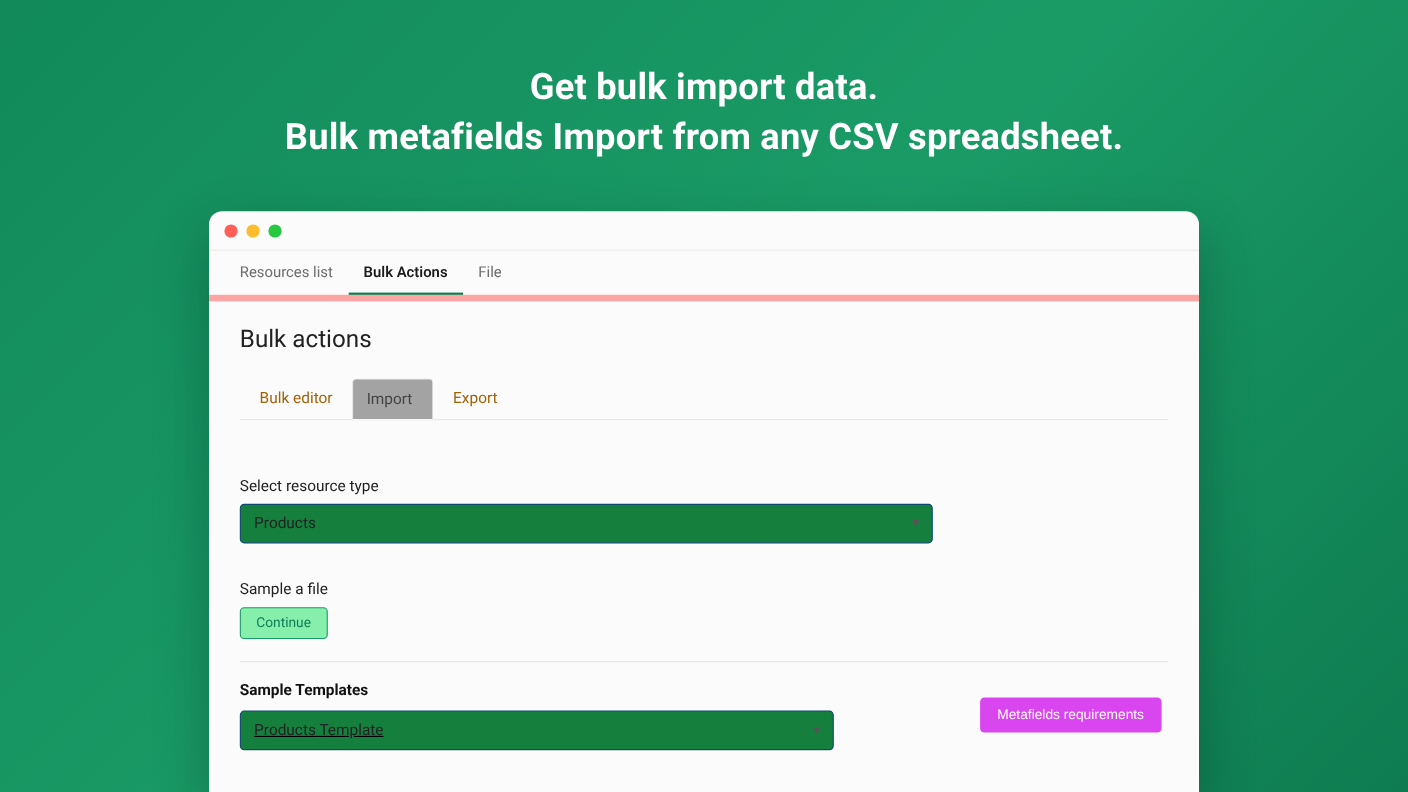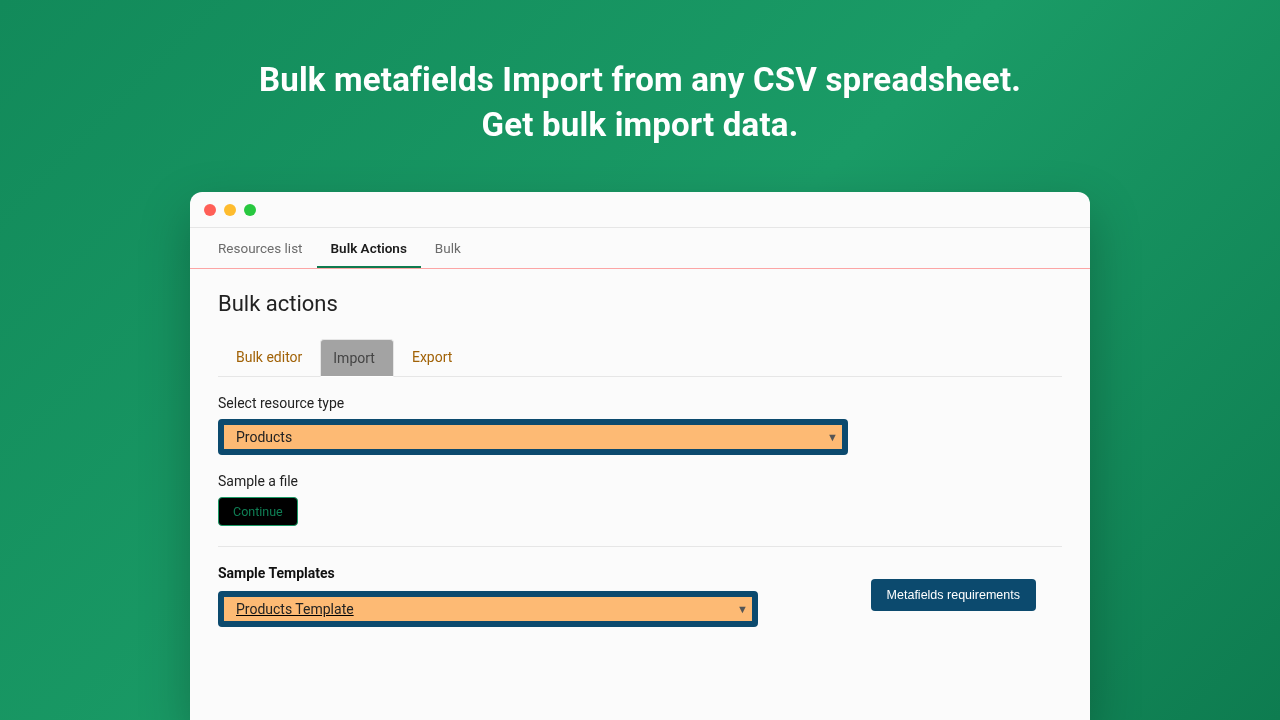--- a/index.html
+++ b/index.html
@@ -37,21 +37,21 @@
     gap: 8px;
     border-bottom: 1px solid #e6e6e6;
   }
   .dot { width: 12px; height: 12px; border-radius: 50%; }
   .dot.red    { background: #ff5f57; }
   .dot.yellow { background: #febc2e; }
   .dot.green  { background: #28c840; }
   .tabs-top {
     display: flex;
     padding: 0 14px;
-    border-bottom: 1px solid #fca5a5;
+    border-bottom: 6px solid #fca5a5;
     background: #fbfbfb;
     align-items: center;
   }
   .tab-top {
     padding: 12px 14px 10px;
     font-size: 13.5px;
     color: #6c6c6c;
     cursor: pointer;
     border-bottom: 2px solid transparent;
   }
@@ -87,32 +87,33 @@
     border: 1px solid #e6e6e6;
     border-bottom-color: #ffffff;
     border-radius: 4px 4px 0 0;
     padding-left: 12px;
   }
   .panel { padding-top: 18px; }
   .field-label {
     font-size: 14px;
     color: #222;
     margin-bottom: 8px;
+    margin-top: 34px;
   }
   .select-wrap {
     position: relative;
     width: 630px;
     margin-bottom: 18px;
   }
   .select {
     width: 100%;
     height: 36px;
-    border: 6px solid #0c4a6e;
+    border: 1px solid #0c4a6e;
     border-radius: 4px;
-    background: #fdba74;
+    background: #15803d;
     font-size: 14px;
     padding: 0 32px 0 12px;
     color: #222;
     appearance: none;
     display: flex;
     align-items: center;
   }
   .chevron {
     position: absolute;
     right: 10px; top: 50%; transform: translateY(-50%);
@@ -132,21 +133,21 @@
   .file-status {
     font-size: 13.5px;
     color: #333;
     margin-left: 6px;
   }
   .continue-btn {
     display: inline-block;
     padding: 6px 14px;
     border: 1px solid #1a9b66;
     color: #0f7f55;
-    background: #000000;
+    background: #86efac;
     font-size: 12.5px;
     border-radius: 4px;
     cursor: pointer;
     margin-bottom: 20px;
   }
   .divider { border-top: 1px solid #e6e6e6; margin-bottom: 18px; width: 100%; }
   .sample-row {
     display: flex;
     align-items: flex-end;
     gap: 4px;
@@ -158,55 +159,55 @@
     font-weight: 700;
     color: #111;
     margin-bottom: 10px;
   }
   .sample-select-wrap {
     position: relative;
     width: 540px;
     text-decoration: underline;
   }
   .reqs-btn {
-    background: #0c4a6e;
+    background: #d946ef;
     color: #ffffff;
     font-size: 12.5px;
     padding: 9px 16px;
     border-radius: 4px;
     border: none;
     cursor: pointer;
     align-self: center;
     margin-left: auto;
-    margin-right: 26px;
+    margin-right: 6px;
     margin-bottom: 2px;
   }
 </style>
 </head>
 <body>
 
 <div class="stage">
 
   <div class="headline">
+    <div>Get bulk import data.</div>
     <div>Bulk metafields Import from any CSV spreadsheet.</div>
-    <div>Get bulk import data.</div>
   </div>
 
   <div class="window">
 
     <div class="titlebar">
       <div class="dot red"></div>
       <div class="dot yellow"></div>
       <div class="dot green"></div>
     </div>
 
     <div class="tabs-top">
       <div class="tab-top">Resources list</div>
       <div class="tab-top active">Bulk Actions</div>
-      <div class="tab-top">Bulk</div>
+      <div class="tab-top">File</div>
     </div>
 
     <div class="content">
 
       <div class="page-title">Bulk actions</div>
 
       <div class="sub-tabs">
         <div class="sub-tab">Bulk editor</div>
         <div class="sub-tab active">Import</div>
         <div class="sub-tab">Export</div>

